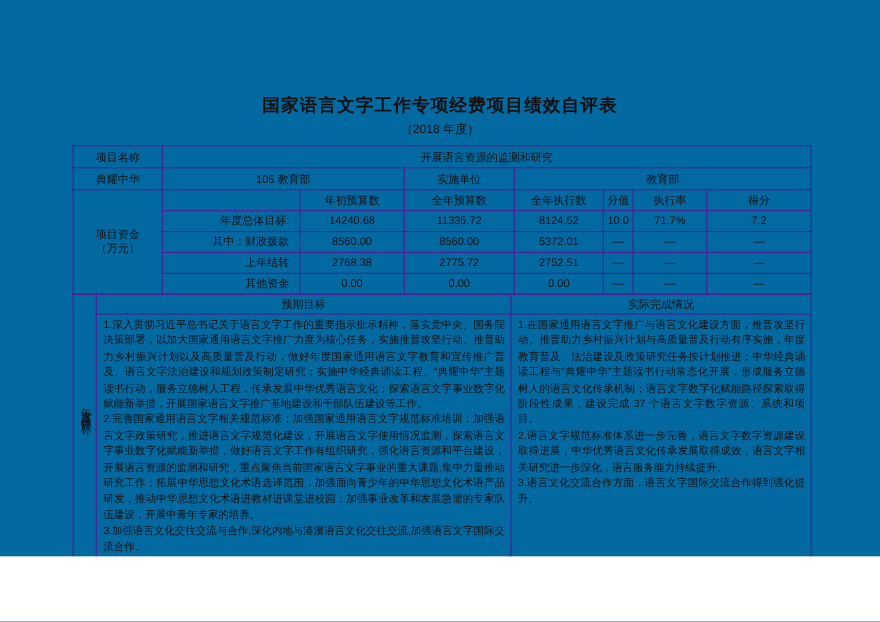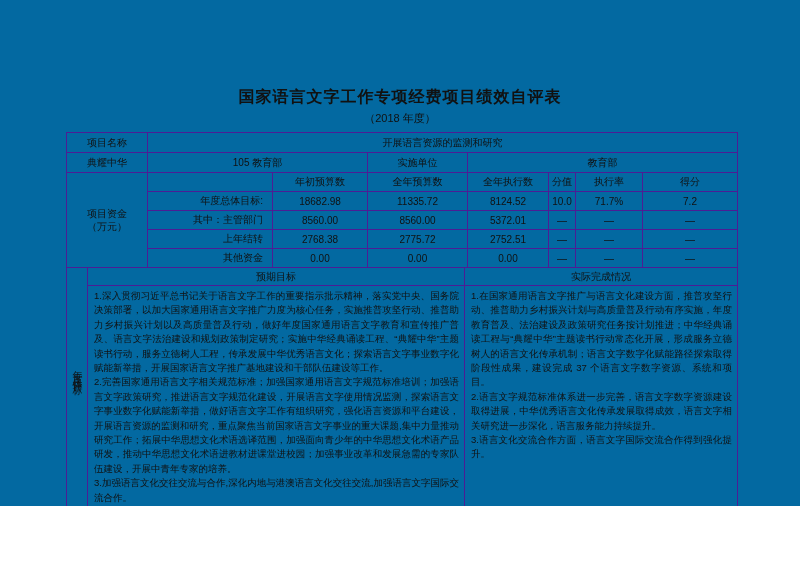--- a/index.html
+++ b/index.html
@@ -114,29 +114,29 @@
       <td></td>
       <td>年初预算数</td>
       <td>全年预算数</td>
       <td>全年执行数</td>
       <td>分值</td>
       <td>执行率</td>
       <td>得分</td>
     </tr>
     <tr>
       <td class="sublab">年度总体目标:</td>
-      <td>18682.98</td>
+      <td>14240.68</td>
       <td>11335.72</td>
       <td>8124.52</td>
       <td>10.0</td>
       <td>71.7%</td>
       <td>7.2</td>
     </tr>
     <tr>
-      <td class="sublab">其中：主管部门</td>
+      <td class="sublab">其中：财政拨款</td>
       <td>8560.00</td>
       <td>8560.00</td>
       <td>5372.01</td>
       <td>—</td>
       <td>—</td>
       <td>—</td>
     </tr>
     <tr>
       <td class="sublab">上年结转</td>
       <td>2768.38</td>

